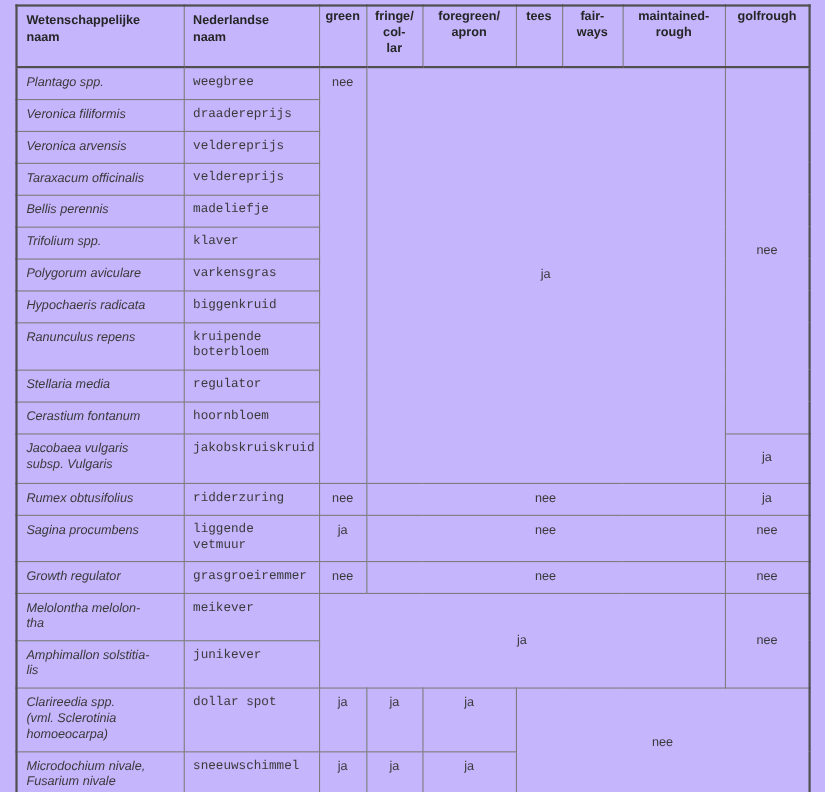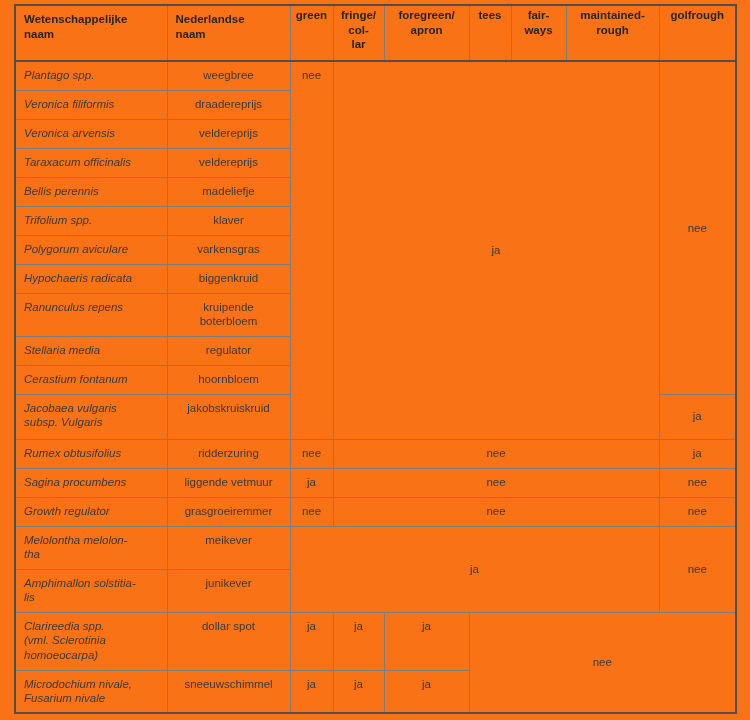--- a/index.html
+++ b/index.html
@@ -9,21 +9,21 @@
   }
   body {
     width: 750px;
     height: 720px;
     font-family: "Liberation Sans", sans-serif;
   }
   .page {
     position: relative;
     width: 750px;
     height: 720px;
-    background: #f97316;
+    background: #c4b5fd;
     overflow: hidden;
   }
   table.weed-table {
     position: absolute;
     left: 14px;
     top: 4px;
     width: 721px;
     border-collapse: collapse;
     table-layout: fixed;
     border: 2px solid #4f4f4f;
@@ -52,21 +52,22 @@
   }
   td {
     padding: 6px 8px;
     box-sizing: border-box;
   }
   td.sci {
     font-style: italic;
     text-align: left;
   }
   td.dut {
-    text-align: center;
+    text-align: left;
+    font-family: Liberation Mono, monospace;
   }
   td.val {
     text-align: center;
     padding: 6px 0;
   }
   td.vmid {
     vertical-align: middle;
     padding-top: 0;
     padding-bottom: 0;
   }

